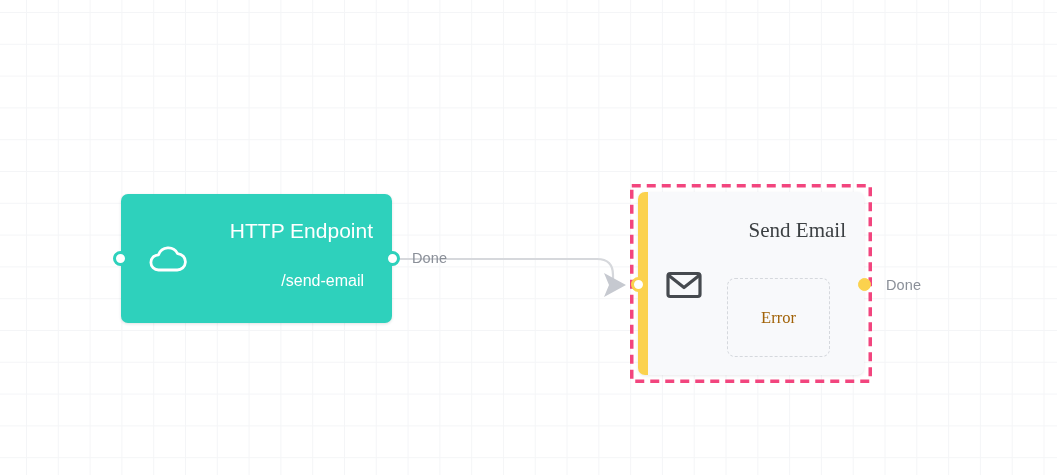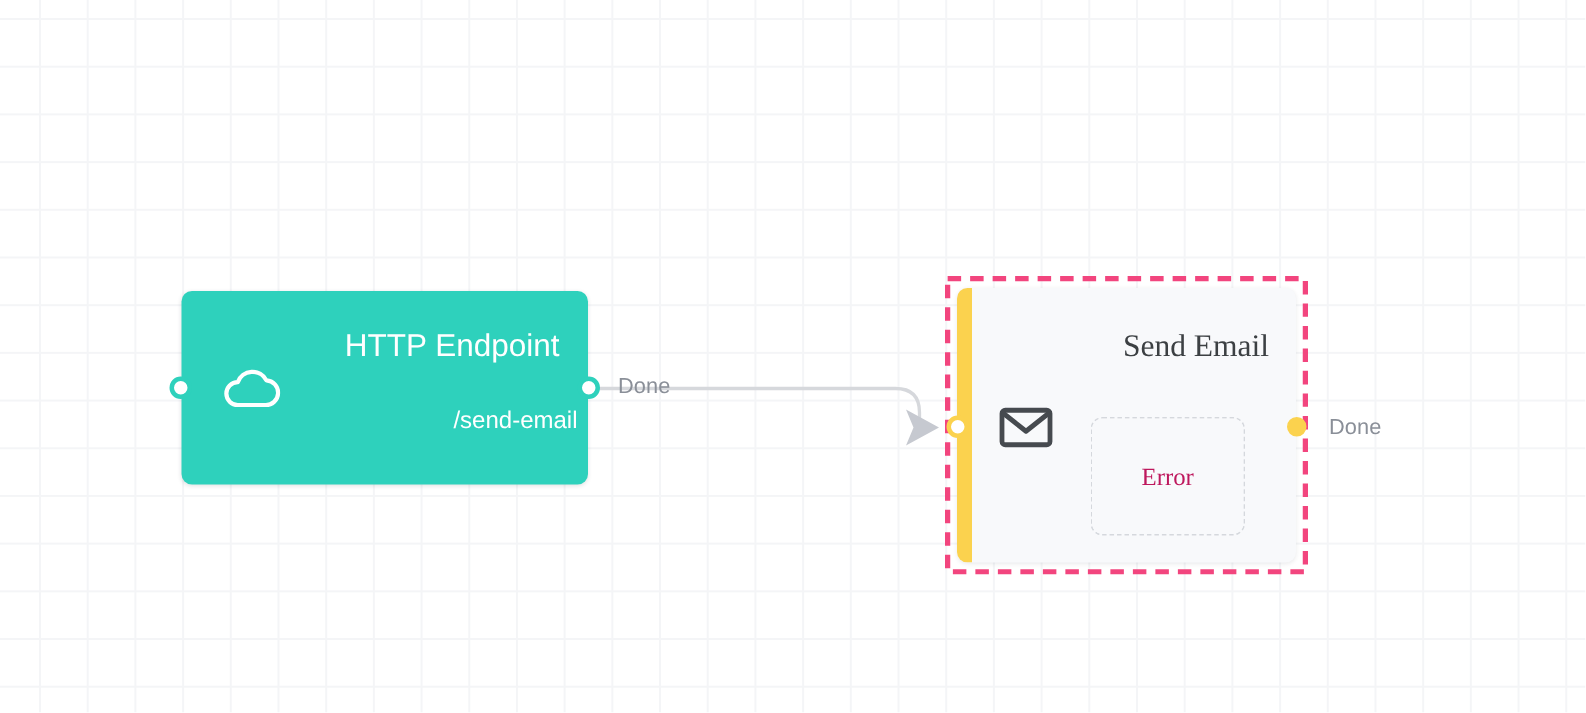--- a/index.html
+++ b/index.html
@@ -66,21 +66,21 @@
   #node-http .node-title {
     position: absolute;
     right: 19px;
     top: 25px;
     font-size: 21px;
     color: #ffffff;
     white-space: nowrap;
   }
   #node-http .node-subtitle {
     position: absolute;
-    right: 7px;
+    right: 28px;
     top: 78px;
     font-size: 16px;
     color: #ffffff;
     white-space: nowrap;
   }
   #node-http .node-icon {
     position: absolute;
     left: 26px;
     top: 47px;
     width: 40px;
@@ -153,21 +153,21 @@
   .dropzone-label {
     position: absolute;
     left: 0;
     top: 0;
     width: 100%;
     height: 100%;
     display: flex;
     align-items: center;
     justify-content: center;
     font-size: 16.5px;
-    color: #be185d;
+    color: #a16207;
     text-align: right;
   }
 
   
   .port {
     position: absolute;
     box-sizing: border-box;
     border-radius: 50%;
   }
   .port-in-http {

